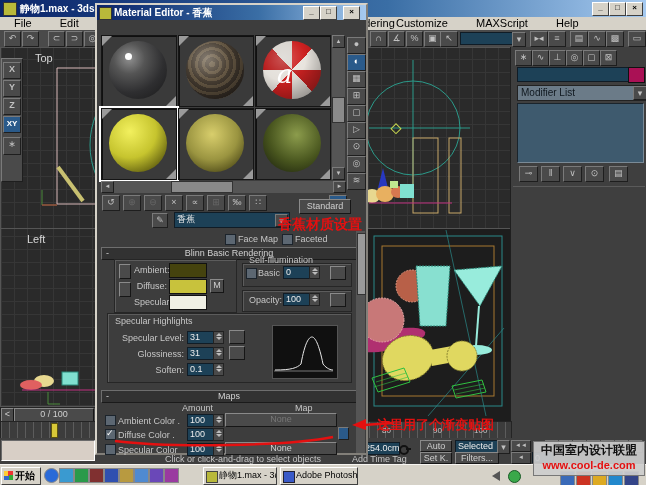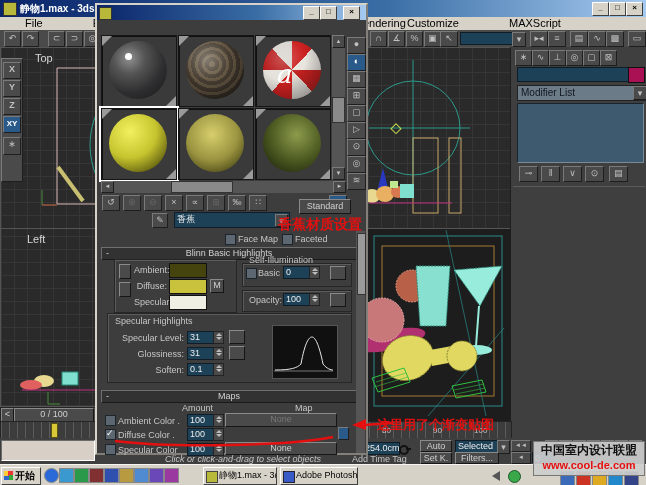--- a/index.html
+++ b/index.html
@@ -2,21 +2,21 @@
 <html><head>
 <meta charset="utf-8">
 <style>
   html,body{margin:0;padding:0;background:#222;}
   #desk{position:relative;width:646px;height:485px;background:#3f3f3f;overflow:hidden;
         font-family:"Liberation Sans",sans-serif;-webkit-font-smoothing:none;}
   .abs{position:absolute;}
   
   .tgrad{background:linear-gradient(90deg,#0a246a,#3a6ea5 60%,#a6caf0);color:#fff;font-weight:bold;font-size:10px;}
   .menu{background:#d6d2c8;color:#000;font-size:11px;}
-  .mi{display:inline-block;padding:0 25px;line-height:13px;}
+  .mi{display:inline-block;padding:0 14px;line-height:13px;}
   .tb{width:15px;height:12px;background:#d6d2c8;border:1px solid;border-color:#fff #404040 #404040 #fff;
       font-size:8px;line-height:10px;text-align:center;color:#000;font-weight:bold;}
   
   .ic{background:#4a4a4a;border:1px solid;border-color:#7a7a7a #1e1e1e #1e1e1e #7a7a7a;color:#c0c0c0;
       font-size:9px;line-height:13px;text-align:center;overflow:hidden;}
   .ic.blue{background:#2a5a8a;color:#fff;}
   .btn{background:#4a4a4a;border:1px solid;border-color:#8a8a8a #161616 #161616 #8a8a8a;color:#cfcfcf;
        font-size:9px;text-align:center;overflow:hidden;}
   .f{background:#1d4157;color:#ececec;font-size:9px;border:1px solid #101c26;padding:0 2px;overflow:hidden;}
   .lbl{color:#c6c6c6;font-size:9px;white-space:nowrap;}
@@ -188,21 +188,21 @@
   </div>
   <div class="abs" style="left:0;top:421px;width:510px;height:17px;background:#3c3c3c;border:1px solid #242424;background-image:repeating-linear-gradient(90deg,#5c5c5c 0 1px,transparent 1px 8px);">
     <span class="abs" style="left:50px;top:1px;width:5px;height:13px;background:#d8c838;border:1px solid #5a5210;"></span>
     <span class="abs lbl" style="left:381px;top:4px;font-size:8px;">80</span>
     <span class="abs lbl" style="left:432px;top:4px;font-size:8px;">90</span>
     <span class="abs lbl" style="left:473px;top:4px;font-size:8px;">100</span>
   </div>
 
   <div class="abs" style="left:0;top:438px;width:646px;height:26px;background:#3f3f3f;">
     <span class="abs sunk" style="left:1px;top:2px;width:92px;height:19px;"></span>
-    <span class="abs lbl" style="left:165px;top:16px;font-style:italic;">Click or click-and-drag to select objects</span>
+    <span class="abs lbl" style="left:165px;top:16px;">Click or click-and-drag to select objects</span>
     <span class="abs lbl" style="left:352px;top:16px;">Add Time Tag</span>
     <span class="abs f" style="left:362px;top:4px;width:32px;height:11px;">254.0cm</span>
     <span class="abs key" style="left:398px;top:4px;"></span>
     <span class="abs btn" style="left:420px;top:2px;width:30px;height:10px;line-height:10px;">Auto</span>
     <span class="abs btn" style="left:420px;top:14px;width:30px;height:10px;line-height:10px;">Set K.</span>
     <span class="abs f" style="left:455px;top:2px;width:42px;height:11px;">Selected</span>
     <span class="abs ic" style="left:497px;top:2px;width:11px;height:12px;">▾</span>
     <span class="abs btn" style="left:455px;top:14px;width:42px;height:10px;line-height:10px;">Filters...</span>
     <span class="abs ic" style="left:511px;top:2px;width:18px;height:10px;font-size:6px;line-height:9px;">◄◄</span>
     <span class="abs ic" style="left:511px;top:14px;width:18px;height:10px;font-size:6px;line-height:9px;">◄</span>
@@ -234,20 +234,21 @@
     <span class="abs qli" style="left:560px;top:6px;background:#3a6ab8;"></span>
     <span class="abs qli" style="left:576px;top:6px;background:#cc3322;"></span>
     <span class="abs qli" style="left:592px;top:6px;background:#ddaa22;"></span>
     <span class="abs qli" style="left:608px;top:6px;background:#2288cc;"></span>
     <span class="abs qli" style="left:624px;top:6px;background:#334488;"></span>
   </div>
 
   <div class="abs" style="left:95px;top:3px;width:273px;height:452px;background:#3d3d3d;border:2px outset #d6d2c8;z-index:20;box-sizing:border-box;">
     <div class="abs tgrad" style="left:0;top:0;width:269px;height:15px;">
       <span class="abs" style="left:2px;top:2px;width:11px;height:11px;background:#b8b83a;border:1px solid #333;"></span>
+      <span class="abs" style="left:17px;top:1px;">Material Editor - 香蕉</span>
       <span class="abs tb" style="left:206px;top:1px;">_</span>
       <span class="abs tb" style="left:223px;top:1px;">□</span>
       <span class="abs tb" style="left:246px;top:1px;">×</span>
     </div>
 
     <div class="slot" style="left:4px;top:30px;">
         <div class="ball b1"></div>
       </div>
     <div class="slot" style="left:81px;top:30px;">
         <div class="ball b2">
@@ -308,21 +309,21 @@
     </div>
     <span class="abs btn" style="left:202px;top:194px;width:50px;height:13px;line-height:12px;">Standard</span>
 
     <span class="cb abs" style="left:128px;top:229px;"></span>
     <span class="abs lbl" style="left:141px;top:229px;">Face Map</span>
     <span class="cb abs" style="left:185px;top:229px;"></span>
     <span class="abs lbl" style="left:198px;top:229px;">Faceted</span>
 
     <div class="abs rhdr" style="left:4px;top:242px;width:254px;height:11px;">
       <span class="abs" style="left:4px;top:0;">-</span>
-      <span>Blinn Basic Highlights</span>
+      <span>Blinn Basic Rendering</span>
     </div>
     <div class="abs grp" style="left:17px;top:254px;width:121px;height:52px;"></div>
     <span class="abs btn" style="left:22px;top:259px;width:10px;height:13px;"></span>
     <span class="abs btn" style="left:22px;top:277px;width:10px;height:13px;"></span>
     <span class="abs lbl" style="left:37px;top:260px;width:33px;text-align:right;">Ambient:</span>
     <span class="abs" style="left:72px;top:258px;width:36px;height:13px;background:#45430e;border:1px solid #111;"></span>
     <span class="abs lbl" style="left:37px;top:276px;width:33px;text-align:right;">Diffuse:</span>
     <span class="abs" style="left:72px;top:274px;width:36px;height:13px;background:#c8c23c;border:1px solid #111;"></span>
     <span class="abs btn" style="left:113px;top:274px;width:12px;height:12px;line-height:11px;">M</span>
     <span class="abs lbl" style="left:37px;top:292px;width:33px;text-align:right;">Specular:</span>

